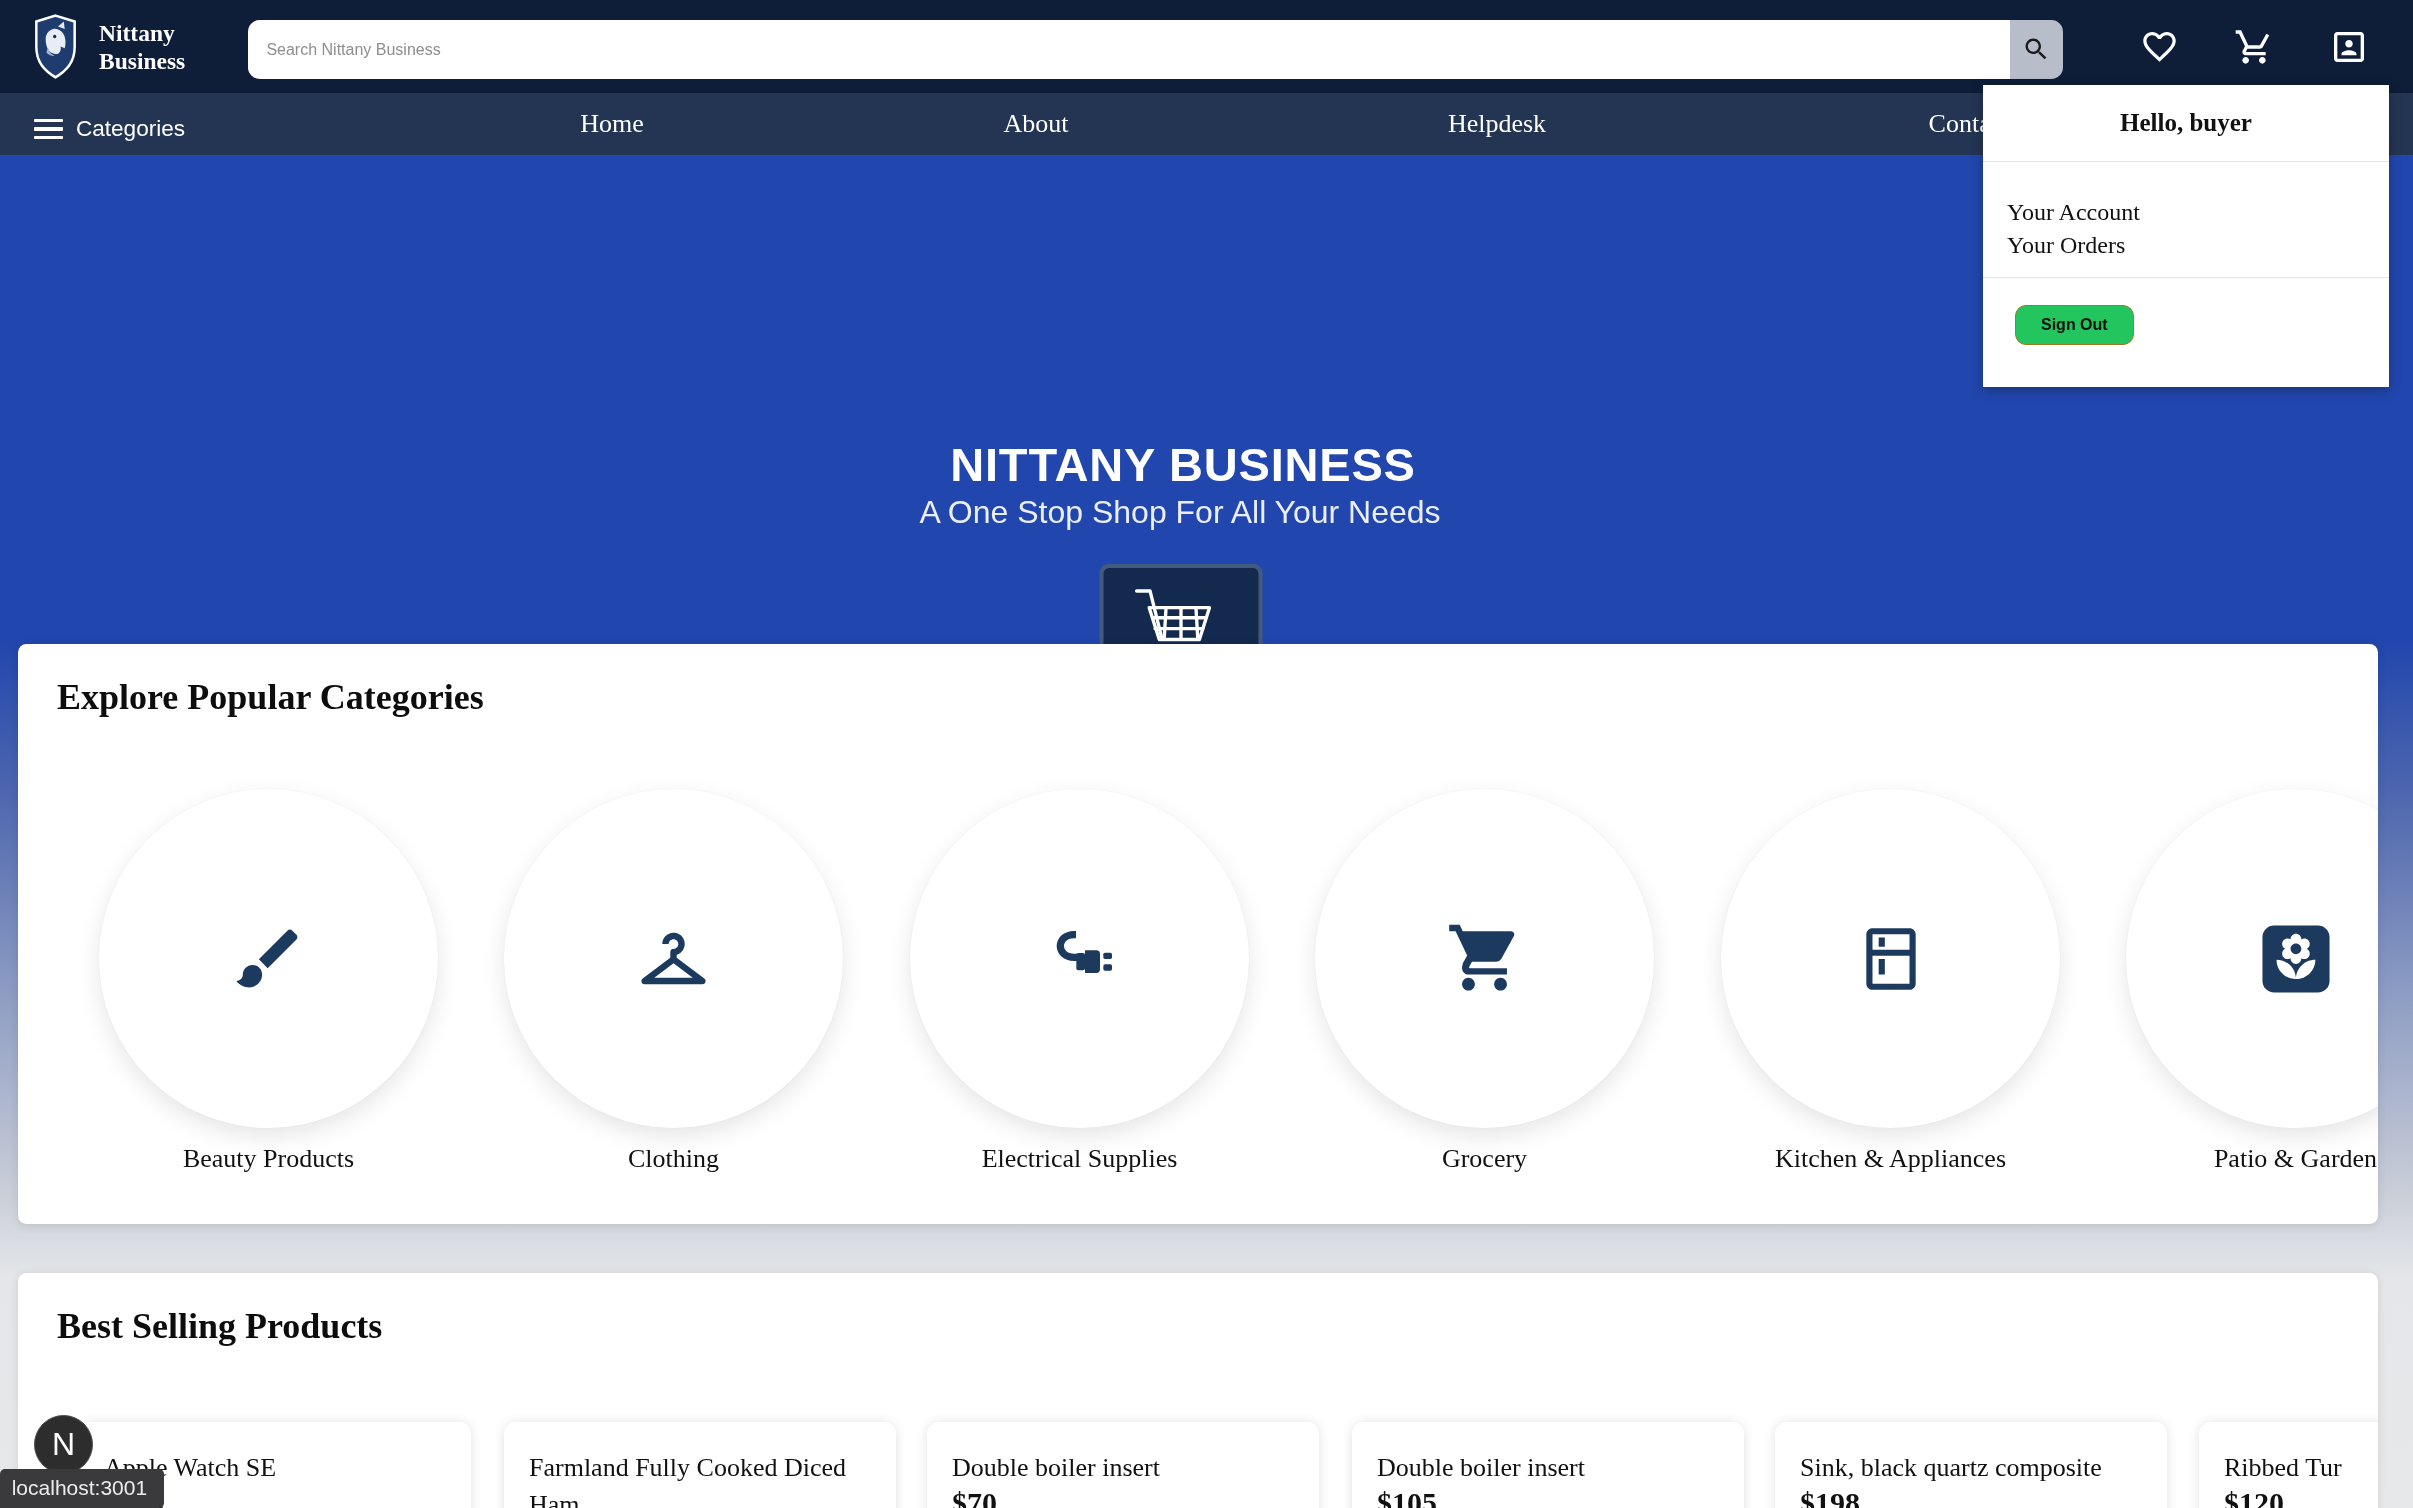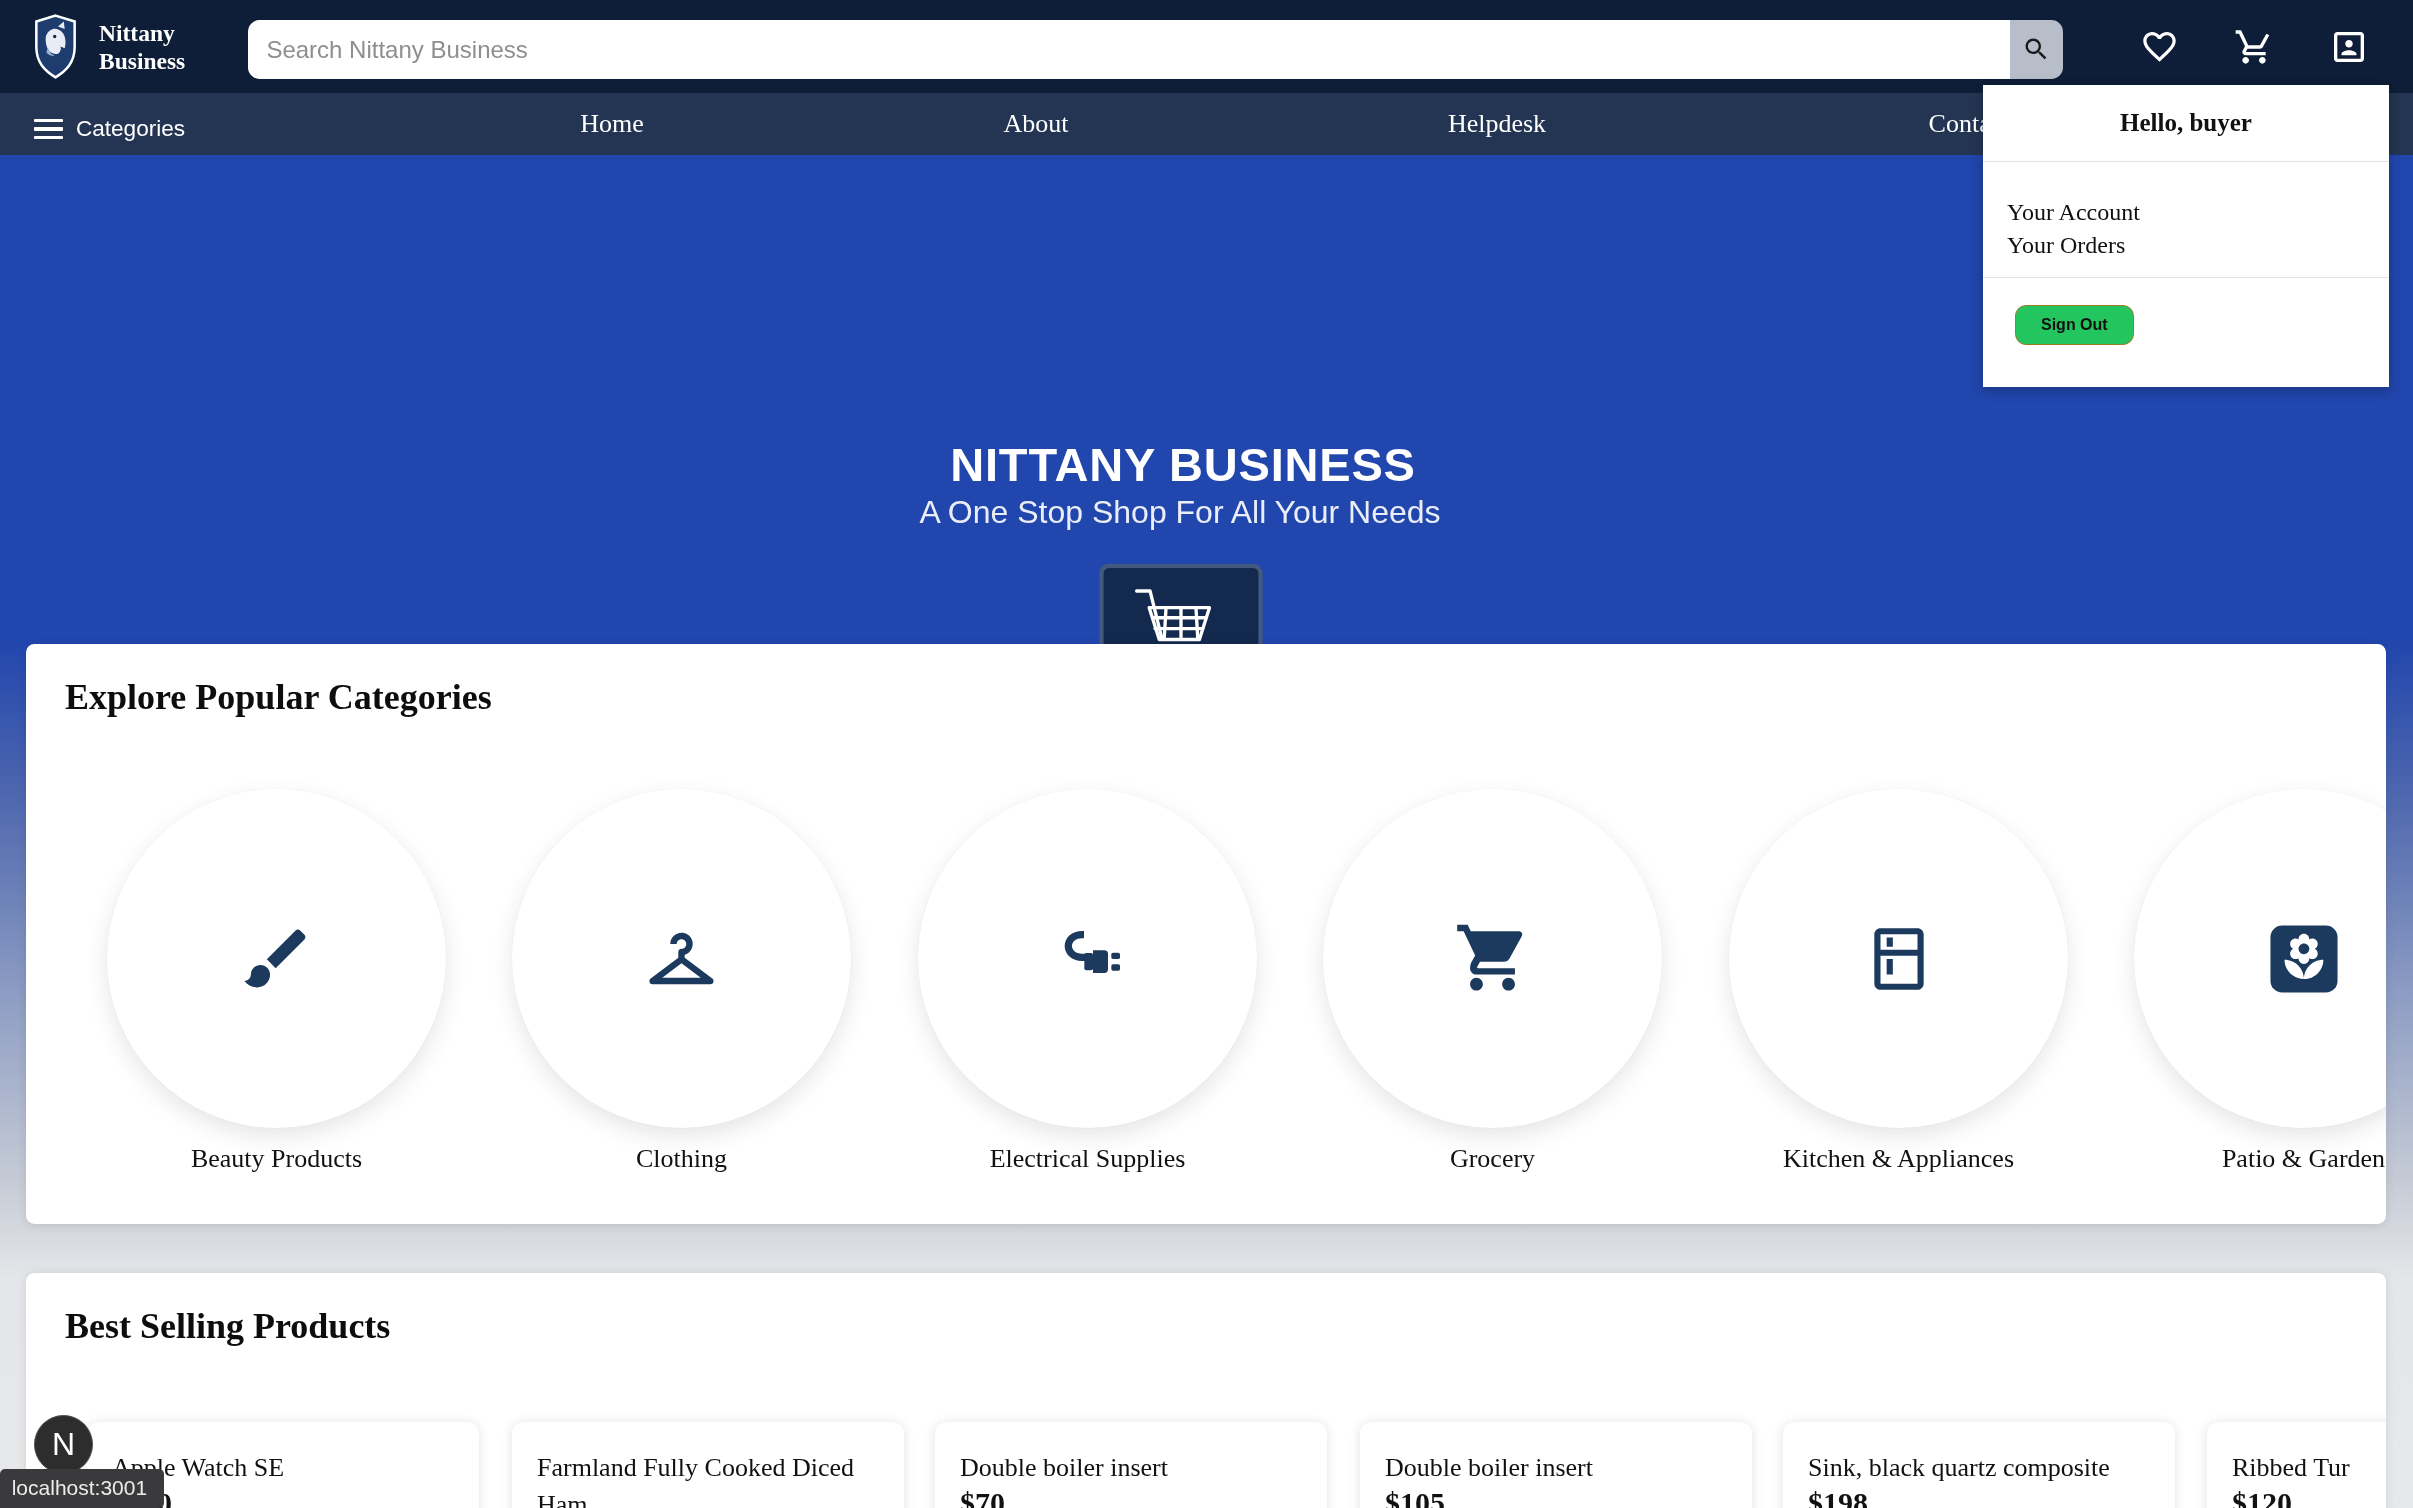--- a/index.html
+++ b/index.html
@@ -11,21 +11,21 @@
     background:linear-gradient(180deg,#2146ad 0px,#2146ad 486px,#4d66ae 637px,#8a9ac2 830px,#c7ccd6 1031px,#e4e6e9 1123px,#e6e8ea 1353px);
   }
 
   
   .header { position:absolute; left:0; top:0; width:2413px; height:93px; background:#0e1d38; z-index:5; }
   .logo { position:absolute; left:33px; top:14.2px; display:flex; align-items:center; cursor:pointer; }
   .logo svg { width:45px; height:65px; display:block; }
   .logo-text { margin-left:21px; color:#fff; font-family:"Liberation Serif", serif; font-weight:bold; font-size:23.5px; line-height:28px; }
   .searchbar { position:absolute; left:248px; top:20px; width:1815px; height:59px; display:flex; }
   .searchbar input { width:1762px; height:59px; border:none; outline:none; border-radius:11.7px 0 0 11.7px;
-    font-family:"Liberation Sans", sans-serif; font-size:24px; padding-left:18.4px; color:#222; background:#fff; }
+    font-family:"Liberation Sans", sans-serif; font-size:16px; padding-left:18.4px; color:#222; background:#fff; }
   .searchbar input::placeholder { color:#8e8e8e; }
   .search-btn { width:53px; height:59px; border:none; border-radius:0 11.7px 11.7px 0; background:#b8bec9;
     display:flex; align-items:center; justify-content:center; cursor:pointer; }
   .hdr-icons { position:absolute; right:44px; top:0; height:93px; display:flex; align-items:center; gap:55px; }
   .hdr-icon { width:40px; height:40px; display:flex; align-items:center; justify-content:center; cursor:pointer; }
 
   
   .nav { position:absolute; left:0; top:93px; width:2413px; height:62px; background:#243553; z-index:4; }
   .nav-cat { position:absolute; left:34px; top:0; height:72px; display:flex; align-items:center; gap:13.4px; cursor:pointer; }
   .burger { display:flex; flex-direction:column; gap:5px; }
@@ -37,21 +37,21 @@
 
   
   .hero { position:absolute; left:0; top:155px; width:2413px; height:487px; z-index:1; }
   .hero-title { position:absolute; left:1183px; top:282px; transform:translateX(-50%); color:#fff;
     font-family:"Liberation Sans", sans-serif; font-weight:bold; font-size:47px; letter-spacing:0.8px; white-space:nowrap; }
   .hero-sub { position:absolute; left:1180px; top:339px; transform:translateX(-50%); color:#eaeef8;
     font-family:"Liberation Sans", sans-serif; font-size:32px; white-space:nowrap; }
   .hero-laptop { position:absolute; left:1068px; top:409px; }
 
   
-  .section-card { position:absolute; left:26px; width:2360px; background:#fff; border-radius:8.4px;
+  .section-card { position:absolute; left:18px; width:2360px; background:#fff; border-radius:8.4px;
     box-shadow:0 1.7px 10px rgba(0,0,0,0.10); overflow:hidden; z-index:2; }
   .categories-card { top:644px; height:580px; }
   .products-card { top:1273px; height:251px; }
   .section-heading { position:absolute; left:39px; top:32px; font-weight:bold; font-size:36px; color:#0d0d0d; }
 
   
   .cat-item { position:absolute; top:145px; width:339px; height:394px; cursor:pointer; }
   .cat-circle { width:339px; height:339px; border-radius:50%; background:#fff;
     box-shadow:0 8.4px 23.5px rgba(0,0,0,0.10), 0 0 0 0.8px rgba(0,0,0,0.02);
     display:flex; align-items:center; justify-content:center; }

